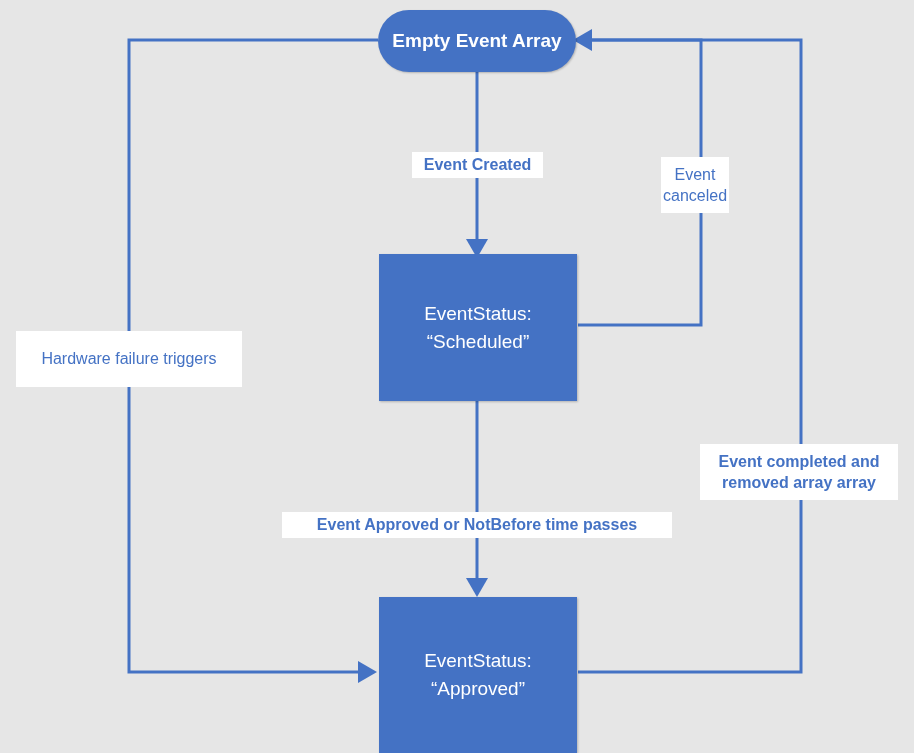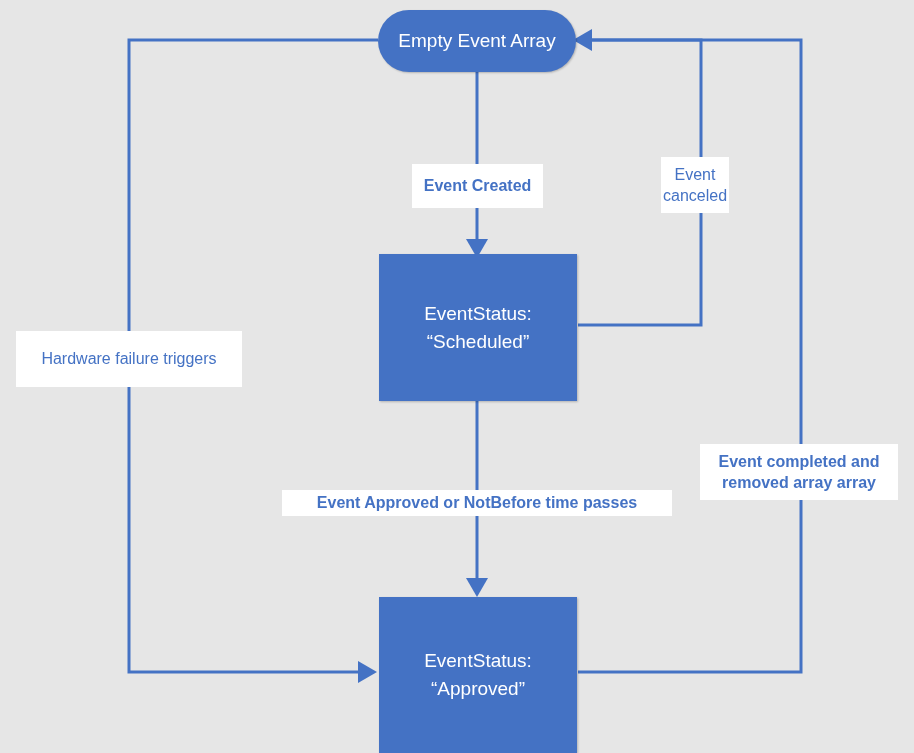--- a/index.html
+++ b/index.html
@@ -33,20 +33,21 @@
     align-items: center;
     justify-content: center;
     text-align: center;
     font-size: 19px;
     line-height: 1.45;
     box-shadow: 1px 1px 2px rgba(0,0,0,0.22);
     z-index: 3;
   }
   .node.pill {
     border-radius: 32px;
+    font-weight: bold;
   }
   .node .line2 { display: block; }
 
   
   .elabel {
     position: absolute;
     background: #ffffff;
     color: #4472C4;
     font-size: 16px;
     line-height: 1.32;
@@ -95,35 +96,35 @@
   <div class="node" style="left:379px; top:254px; width:198px; height:147px;">
     <span>EventStatus:</span>
     <span class="line2">“Scheduled”</span>
   </div>
 
   <div class="node" style="left:379px; top:597px; width:198px; height:156px;">
     <span>EventStatus:</span>
     <span class="line2">“Approved”</span>
   </div>
 
-  <div class="elabel bold" style="left:412px; top:152px; width:131px; height:44px;margin-top:12px;">
+  <div class="elabel bold" style="left:412px; top:152px; width:131px; height:26px;">
     <span>Event Created</span>
   </div>
 
   <div class="elabel" style="left:661px; top:157px; width:68px; height:56px;">
     <span>Event</span>
     <span>canceled</span>
   </div>
 
   <div class="elabel" style="left:16px; top:331px; width:226px; height:56px;">
     <span>Hardware failure triggers</span>
   </div>
 
   <div class="elabel bold" style="left:700px; top:444px; width:198px; height:56px;">
     <span>Event completed and</span>
     <span>removed array array</span>
   </div>
 
-  <div class="elabel bold" style="left:282px; top:490px; width:390px; height:26px;">
+  <div class="elabel bold" style="left:282px; top:512px; width:390px; height:26px;">
     <span>Event Approved or NotBefore time passes</span>
   </div>
 
 </div>
 
 </body></html>

